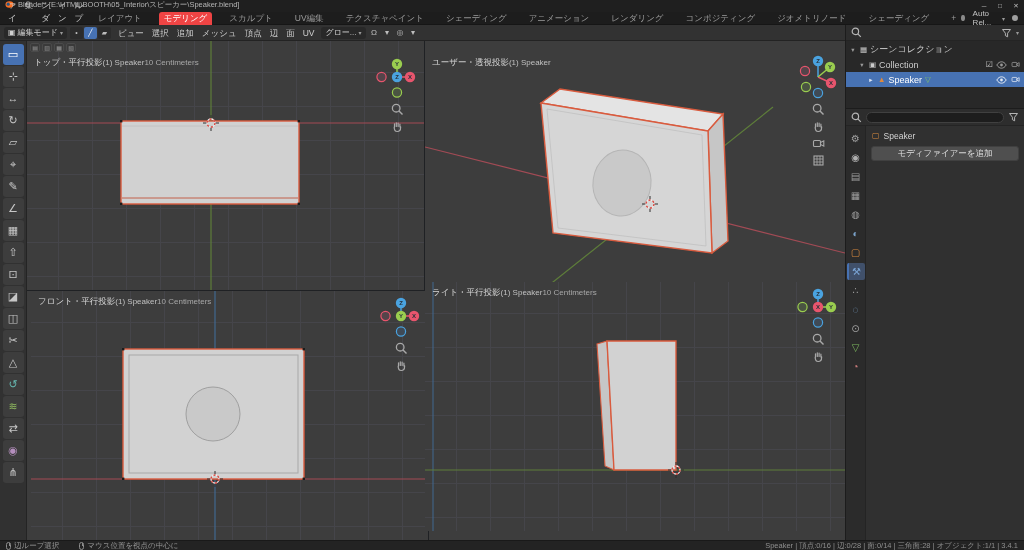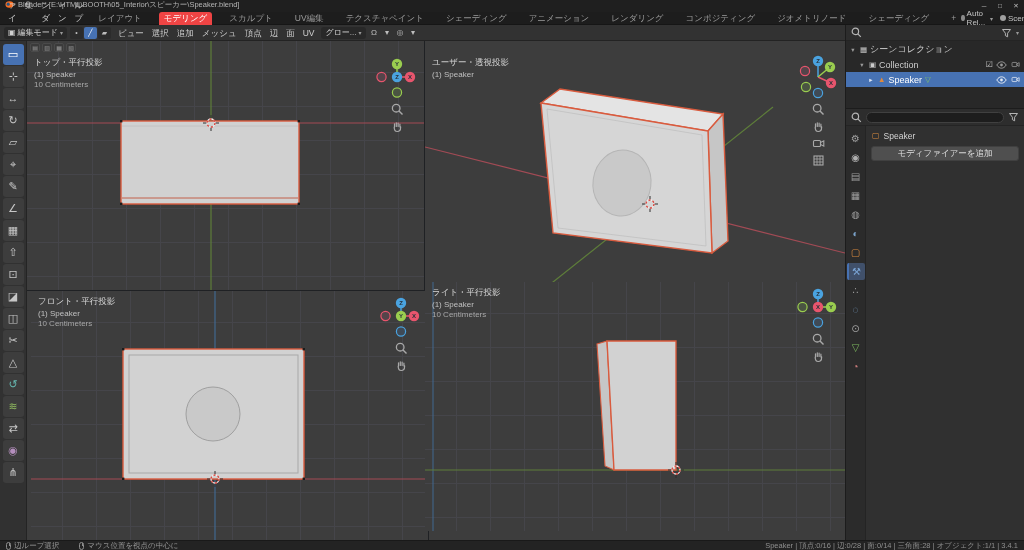--- a/index.html
+++ b/index.html
@@ -13,21 +13,21 @@
   .winbtns{margin-left:auto;display:flex;height:12px;}
   .winbtn{width:16px;text-align:center;font-size:6.5px;line-height:12px;color:#c0c0c0;}
 
   
   .menubar{position:absolute;left:0;top:12px;right:0;height:13px;background:#1d1d1d;display:flex;align-items:center;padding:0 4px;border-bottom:1px solid #161616;}
   .menu-item{padding:0 4px;font-size:8.5px;color:#c9c9c9;line-height:13px;}
   .workspaces{display:flex;margin-left:6px;gap:12px;}
   .ws-tab{padding:0 5px;font-size:8.5px;color:#9d9d9d;line-height:13px;border-radius:3px 3px 0 0;white-space:nowrap;}
   .ws-tab.active{background:#ef4444;color:#fff;}
   .tb-right{margin-left:auto;display:flex;align-items:center;gap:7px;padding-right:4px;}
-  .tb-chip{display:flex;align-items:center;gap:2px;font-size:8px;color:#c3c3c3;}
+  .tb-chip{display:flex;align-items:center;gap:8px;font-size:8px;color:#c3c3c3;}
   .mini-ball{width:6px;height:6px;border-radius:50%;background:#8a8a8a;display:inline-block;}
   .mini-scene{width:6px;height:6px;border-radius:50%;background:#a0a0a0;display:inline-block;}
   .mini-layers{width:7px;height:6px;background:#888;display:inline-block;border-radius:1px;box-shadow:1px -1px 0 #666;}
   .caret{font-size:6px;color:#9a9a9a;}
 
   
   .toolheader{position:absolute;left:0;top:25px;right:0;height:16px;background:#323232;border-bottom:1px solid #232323;display:flex;align-items:center;gap:3px;padding:0 4px;}
   .th-chip{display:flex;align-items:center;gap:2px;background:#282828;border-radius:3px;height:12px;padding:0 4px;font-size:8px;color:#d0d0d0;}
   .selmode{display:flex;gap:1px;}
   .sel-btn{width:13px;height:12px;background:#2b2b2b;border-radius:2px;font-size:7px;line-height:12px;text-align:center;color:#bbb;}
@@ -45,21 +45,21 @@
 
   
   .quad{position:absolute;left:27px;top:41px;width:818px;height:499px;background:#3d3d3d;}
   .vp{position:absolute;overflow:hidden;background-color:#3d3d3d;}
   .vp-ortho{background-image:linear-gradient(#45454a 1px,transparent 1px),linear-gradient(90deg,#45454a 1px,transparent 1px);background-size:34px 34px;background-position:-3px -3px;}
   .vp-tl{left:0;top:0;width:398px;height:250px;border-right:1px solid #1f2124;border-bottom:1px solid #1f2124;}
   .vp-tr{left:398px;top:0;width:420px;height:250px;border-bottom:1px solid #1f2124;}
   .vp-bl{left:4px;top:250px;width:398px;height:249px;border-right:1px solid #1f2124;}
   .vp-br{left:398px;top:241px;width:420px;height:249px;}
   .vp-canvas{position:absolute;left:0;top:0;}
-  .vp-info{position:absolute;left:7px;display:flex;flex-direction:column;z-index:3;}
+  .vp-info{position:absolute;left:7px;display:flex;z-index:3;}
   .vp-tl .vp-info,.vp-tr .vp-info{top:16px;}
   .vp-bl .vp-info,.vp-br .vp-info{top:5px;}
   .vp-info .l1{font-size:8.5px;color:#d8d8d8;}
   .vp-info .l2{font-size:8px;color:#c0c0c0;margin-top:1px;}
   .vp-info .l3{font-size:8px;color:#a8a8a8;margin-top:1px;}
   .vp-gizmos{position:absolute;right:5px;display:flex;flex-direction:column;align-items:center;gap:4px;z-index:3;}
   .vp-tl .vp-gizmos,.vp-tr .vp-gizmos{top:14px;}
   .vp-bl .vp-gizmos,.vp-br .vp-gizmos{top:3px;}
   .gl{font-size:6px;fill:#26303a;text-anchor:middle;font-weight:bold;font-family:"Liberation Sans","DejaVu Sans",sans-serif;}
   .vp-ico{opacity:.8;}

